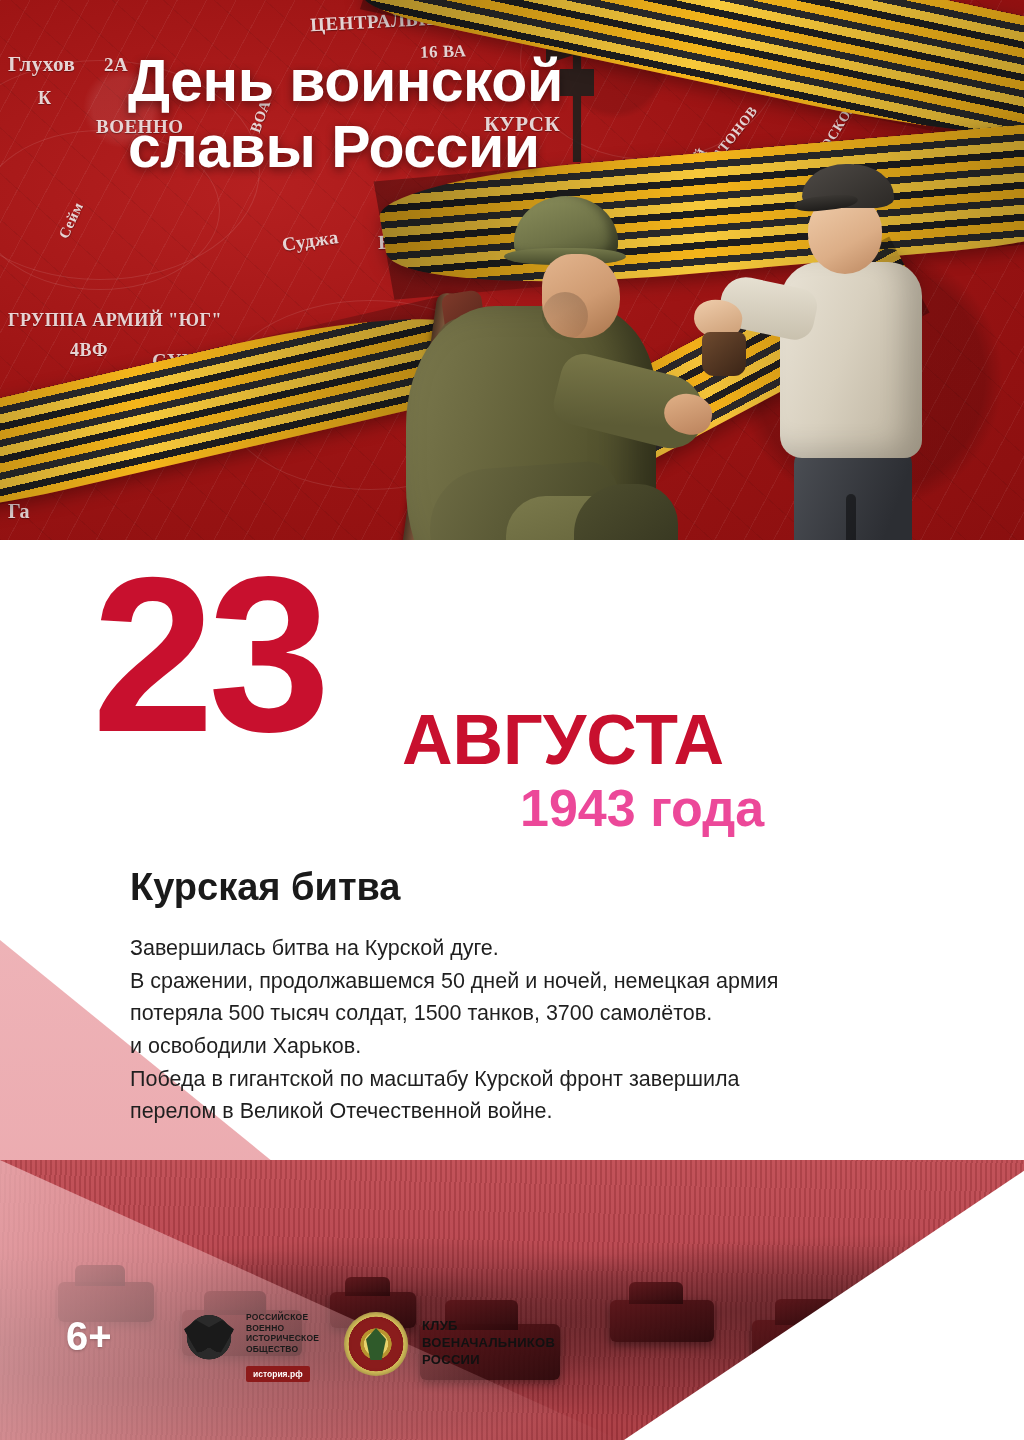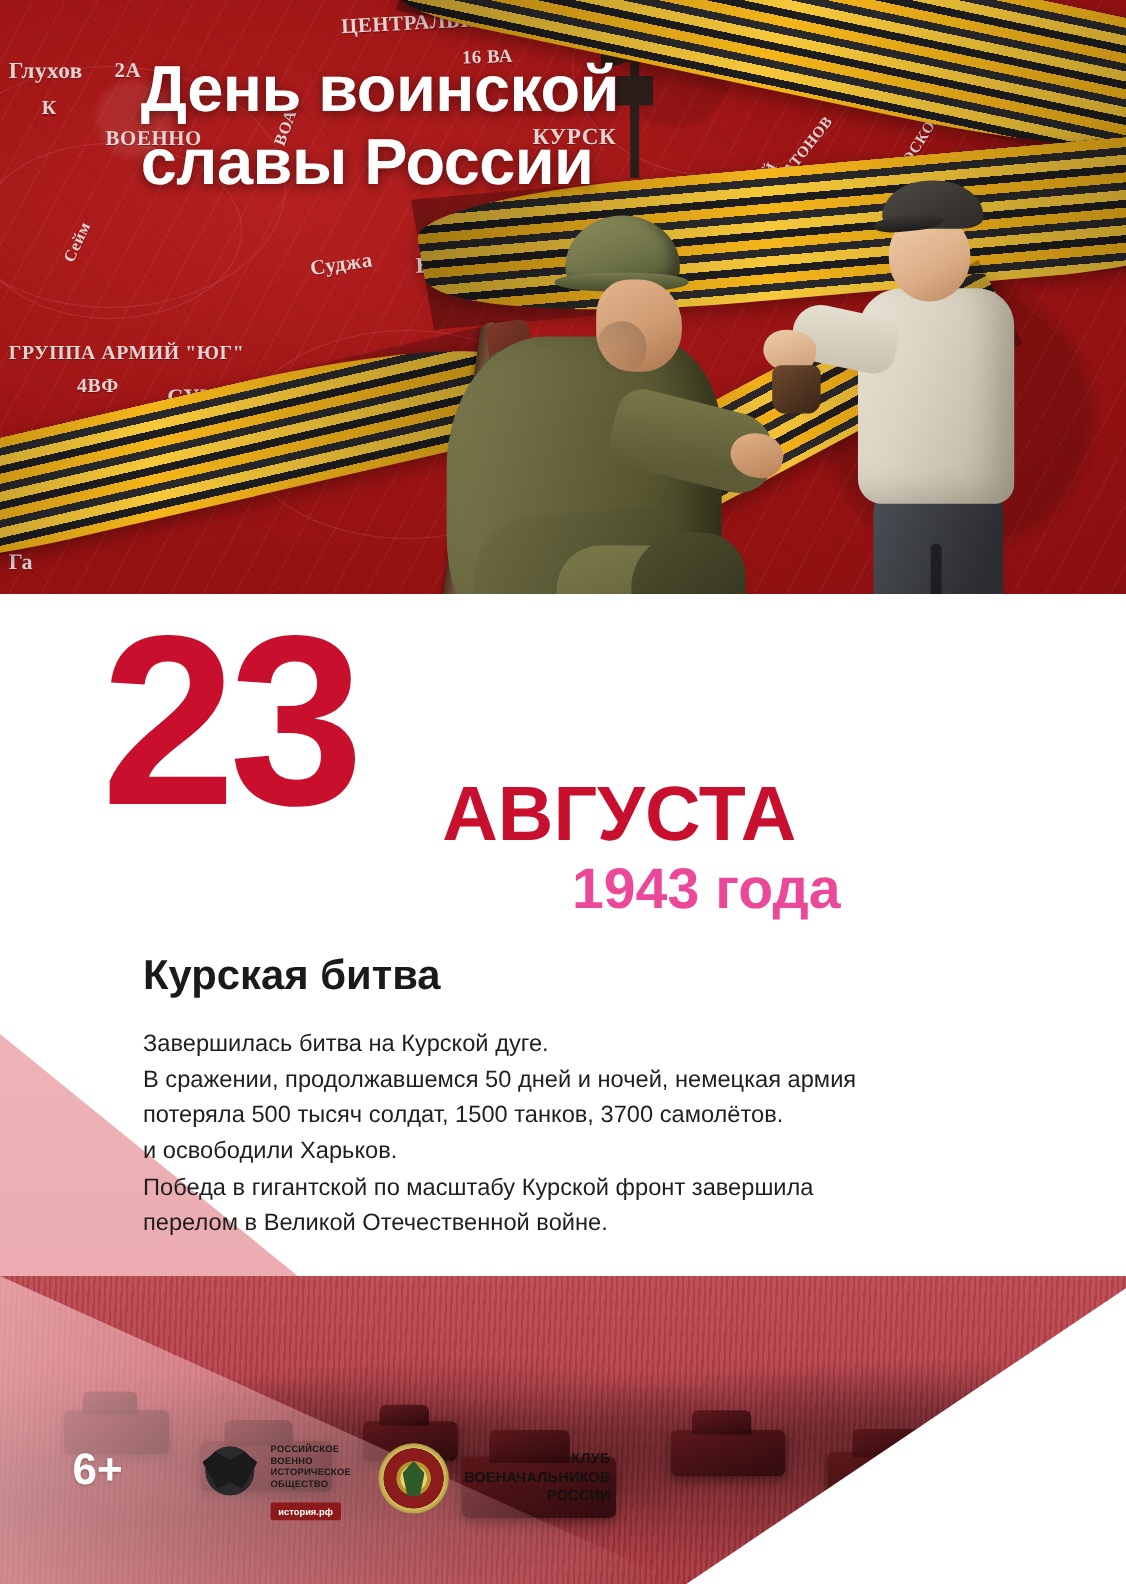--- a/index.html
+++ b/index.html
@@ -408,21 +408,21 @@
   }
   .club-emblem::after {
     content: "";
     position: absolute; left: 22px; top: 16px; width: 20px; height: 32px;
     background: #2f5a2a;
     clip-path: polygon(50% 0, 100% 35%, 78% 100%, 22% 100%, 0 35%);
   }
   .club-text {
     position: absolute; left: 78px; top: 12px;
     font-size: 13px; font-weight: bold; line-height: 1.3;
-    color: #111; letter-spacing: .3px; text-transform: uppercase; text-align: right;
+    color: #111; letter-spacing: .3px; text-transform: uppercase;
   }
   .logo-fund { position: absolute; left: 578px; top: 4px; width: 330px; height: 82px; }
   .fund-mark {
     position: absolute; left: 0; top: 8px; width: 58px; height: 62px;
   }
   .fund-mark .bar-blue {
     position: absolute; left: 0; top: 0; width: 14px; height: 62px; background: #1a4fa0;
   }
   .fund-mark .tri-blue {
     position: absolute; left: 14px; top: 0; width: 44px; height: 31px;

